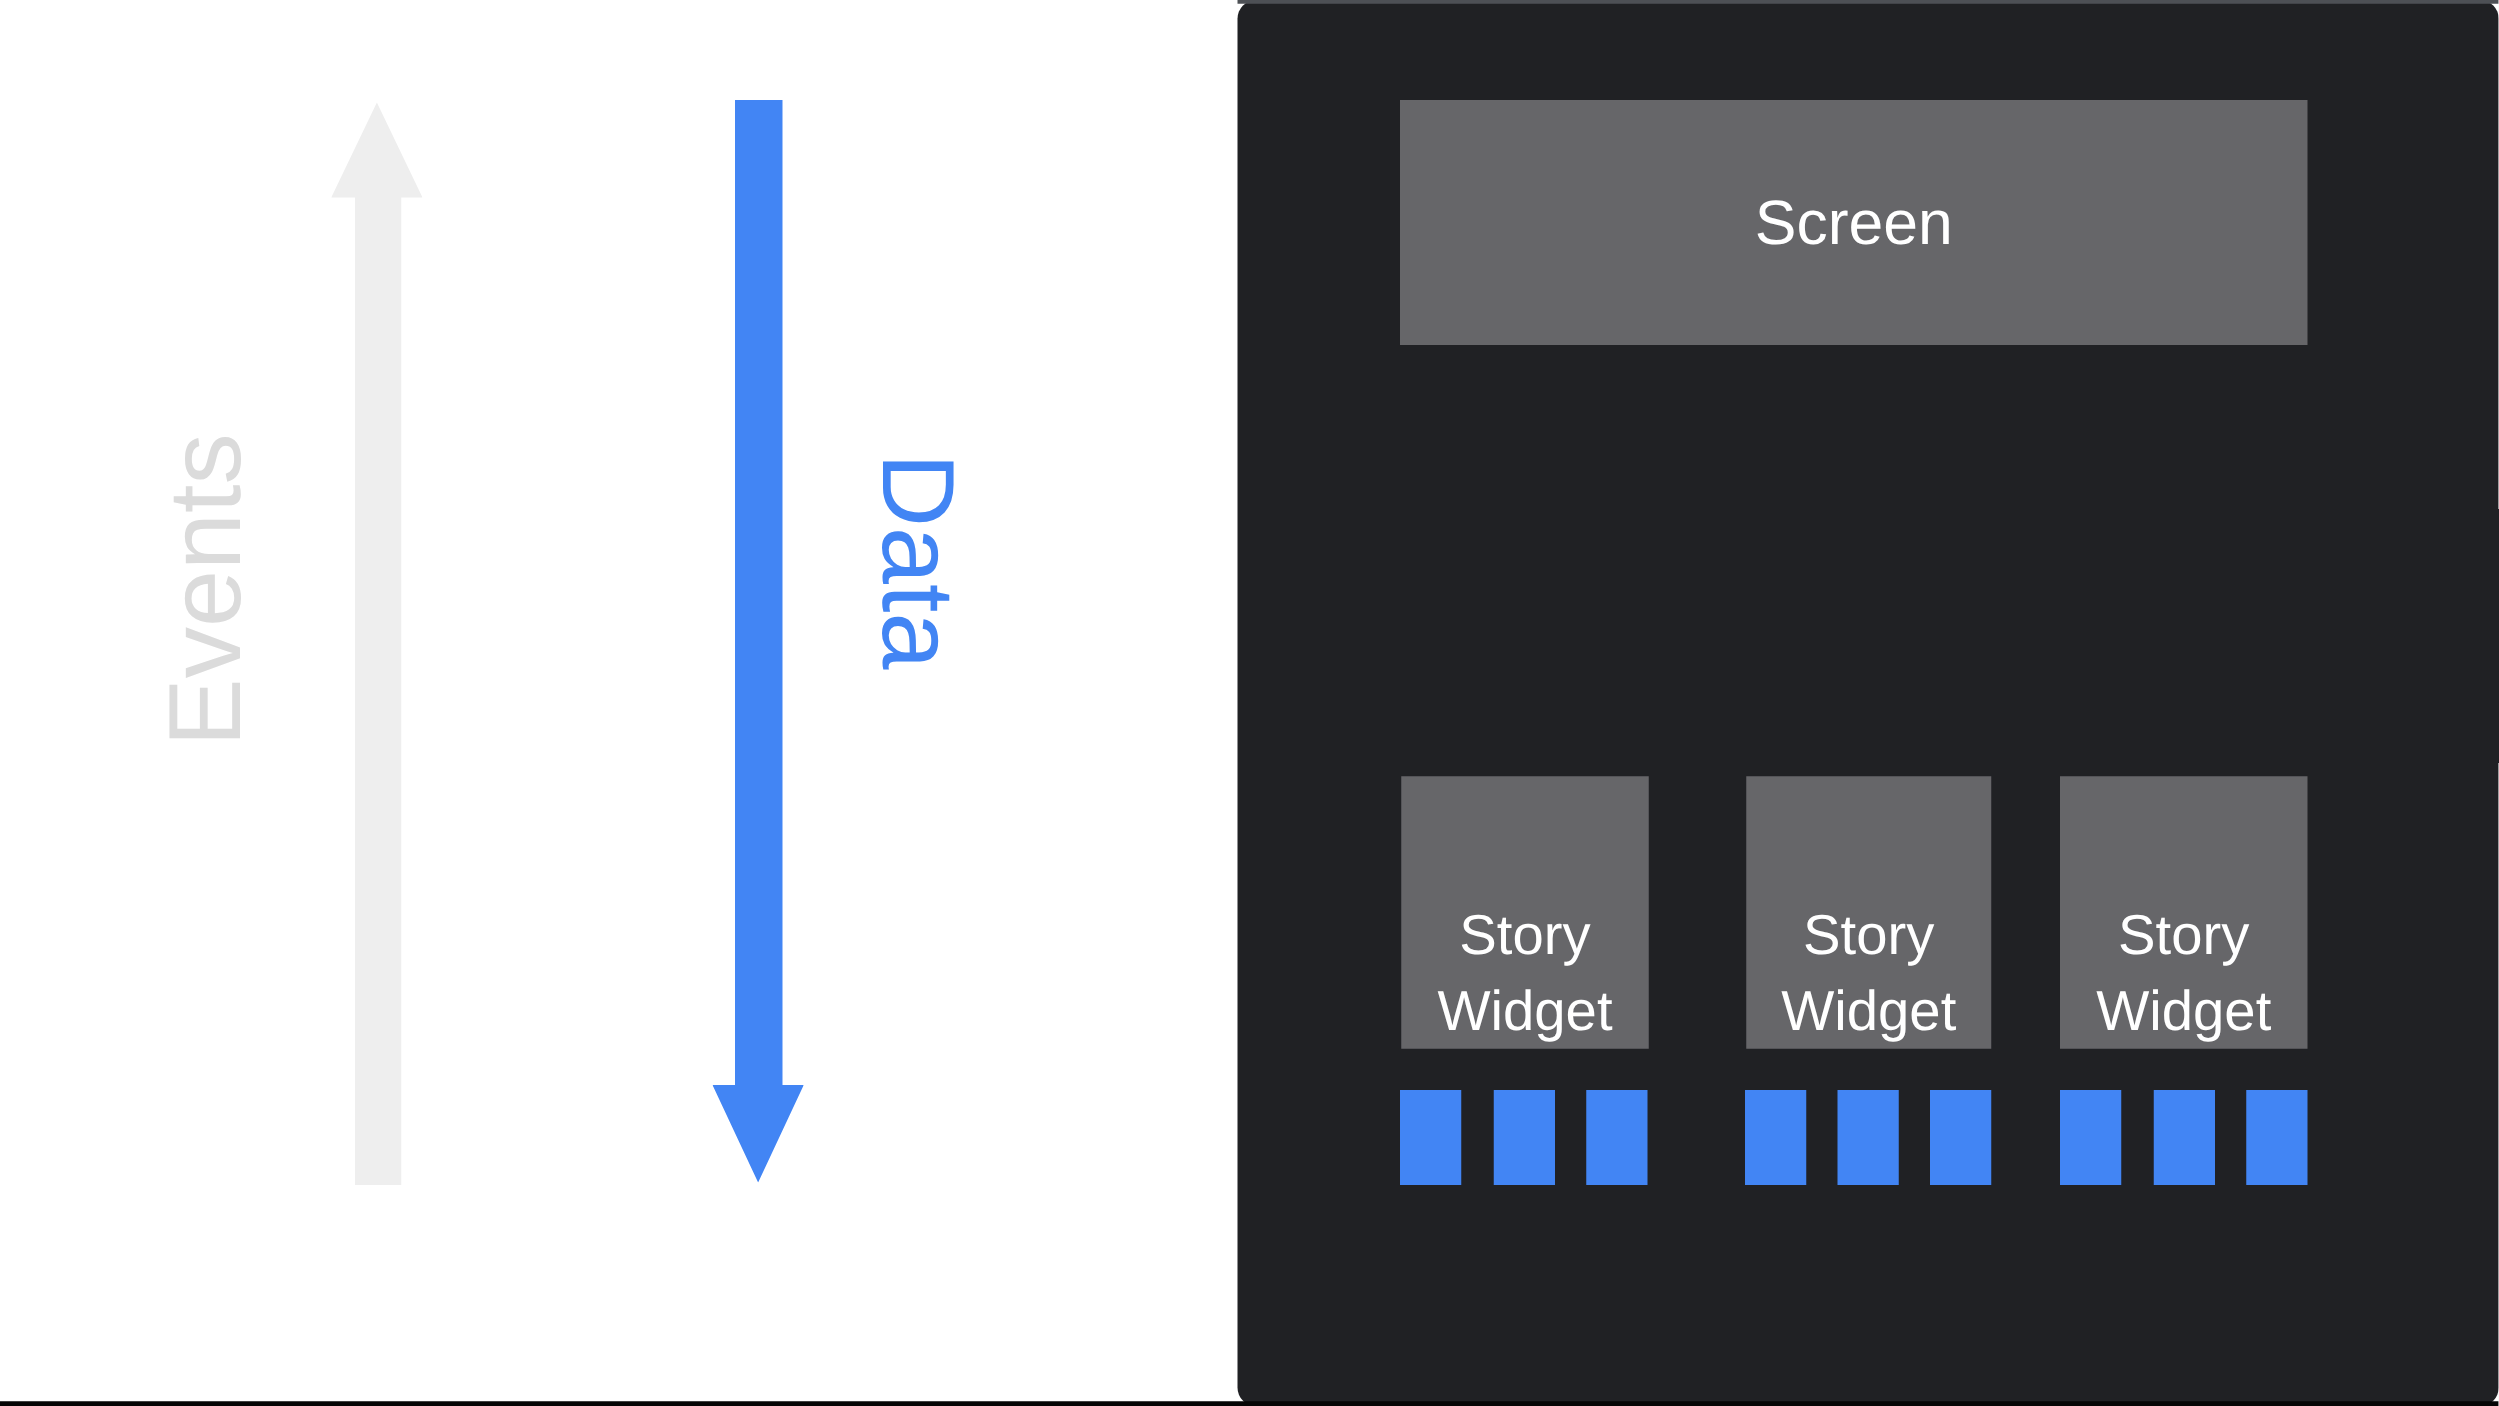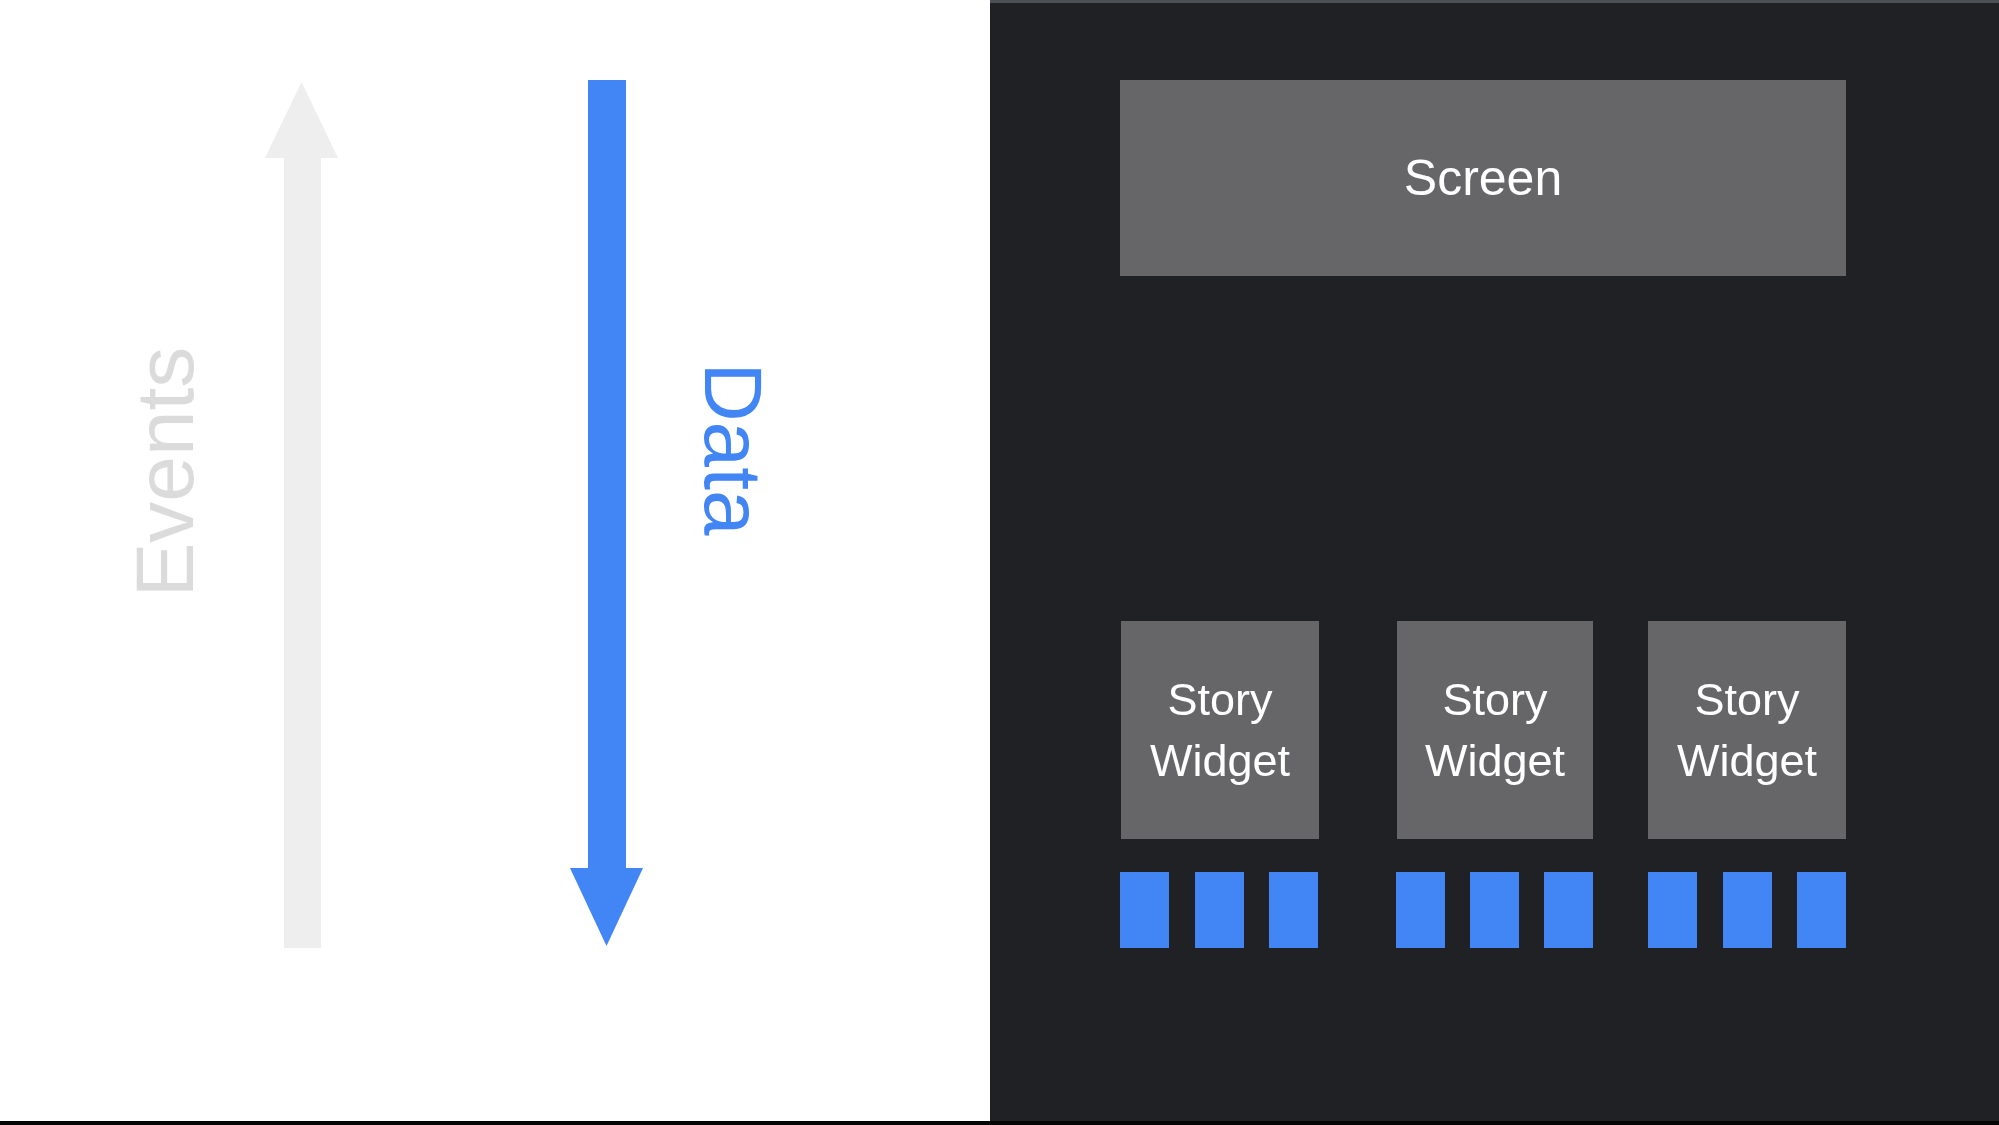--- a/index.html
+++ b/index.html
@@ -47,20 +47,21 @@
   .arrow-down-poly { fill: var(--accent-blue, #4285f4); }
 
   
   .panel {
     position: absolute;
     left: 990px;
     top: 0;
     width: 1009px;
     height: 1125px;
     background: var(--panel-bg, #202124);
+    border-radius: 15px;
   }
   .panel-top-edge {
     position: absolute;
     left: 0;
     top: 0;
     width: 100%;
     height: 3px;
     background: var(--panel-top-edge, #4d5055);
   }
   .gray-box {
@@ -84,20 +85,21 @@
     left: 130px;
     top: 342px;
     width: 726px;
     height: 214px;
   }
   .widget-box {
     top: 621px;
     height: 218px;
     font-size: 45px;
     line-height: 61px;
+    align-items: flex-end;
   }
   .widget-box .widget-label { display: inline-block; max-width: 170px; }
   .w1 { left: 131px; width: 198px; }
   .w2 { left: 407px; width: 196px; }
   .w3 { left: 658px; width: 198px; }
 
   .squares-row {
     position: absolute;
     top: 872px;
     height: 76px;

